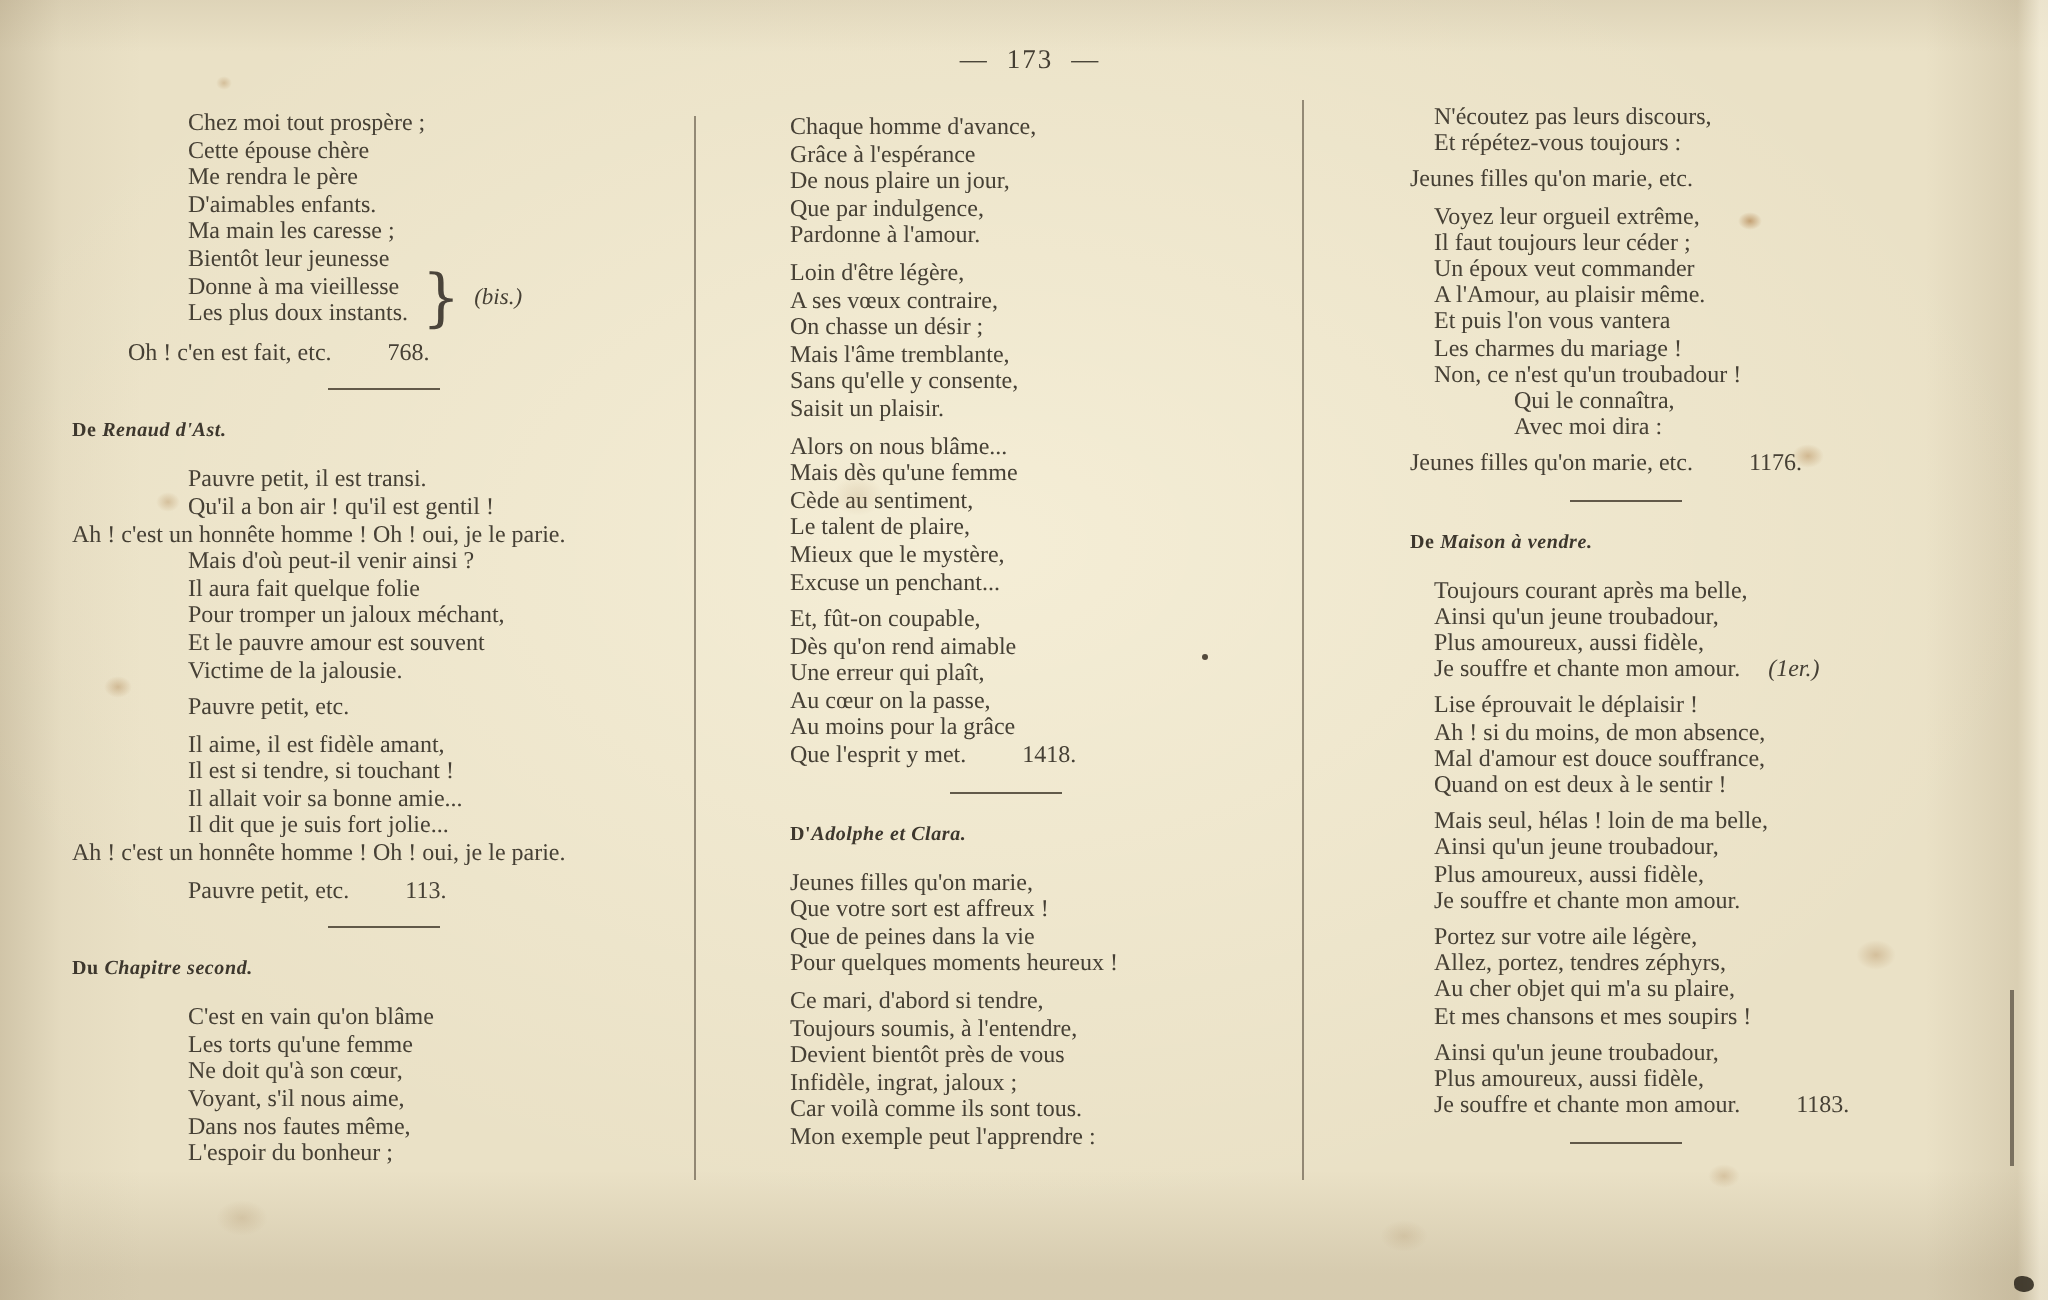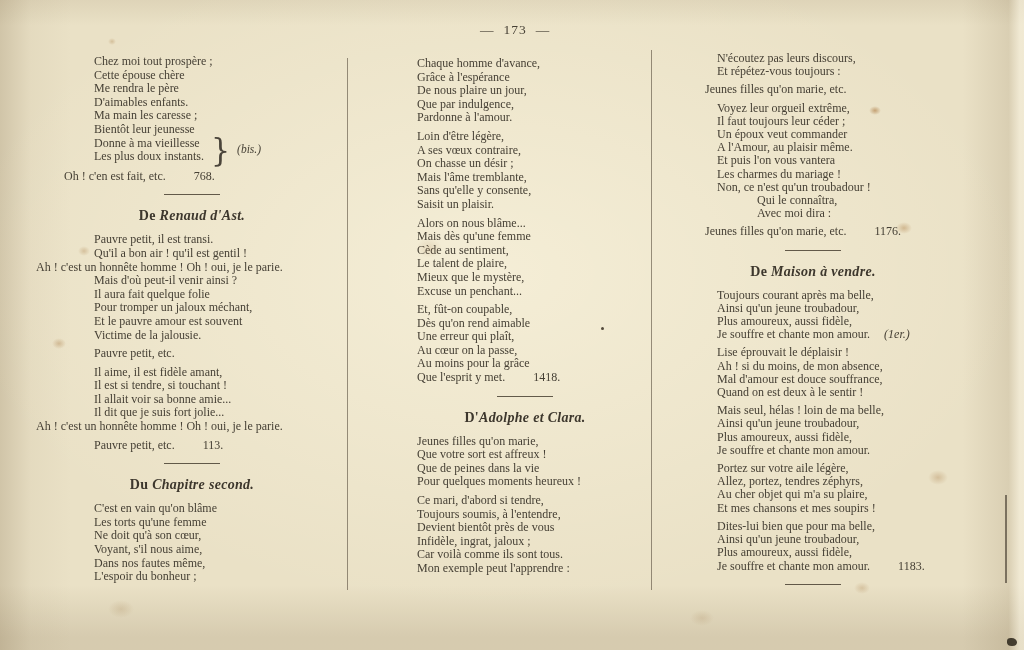--- a/index.html
+++ b/index.html
@@ -13,35 +13,35 @@
       linear-gradient(to bottom, rgba(118,96,62,.10), rgba(118,96,62,0) 4%, rgba(118,96,62,0) 90%, rgba(110,88,55,.16) 98%),
       #eae1c6;
   }
   .page-number{
     position:absolute;top:22px;left:440px;width:150px;text-align:center;
     font-size:13.5px;letter-spacing:1px;color:#453f34;white-space:nowrap;
   }
   .page-number .dash{margin:0 9px;}
   .col{position:absolute;font-size:12px;line-height:13.6px;white-space:nowrap;}
   .col1{left:36px;top:55px;width:312px;}
-  .col2{left:417px;top:57px;width:216px;}
+  .col2{left:395px;top:57px;width:216px;}
   .col3{left:705px;top:52px;width:216px;line-height:13.2px;}
   .stanza{margin:0 0 5px 0;}
   .col1 .stanza{padding-left:58px;}
   .col3 .stanza{padding-left:12px;}
   .stanza.tight{margin-bottom:0;}
   .vline{position:relative;}
   .vline.hang{margin-left:-58px;}
   .col1 .vline.refrain{margin-left:-30px;}
   .col3 .vline.refrain{margin-left:-12px;}
   .vline.indent{margin-left:40px;}
   .num{margin-left:28px;}
   .note{margin-left:14px;font-style:italic;}
   .song-title{
-    font-size:14px;font-weight:700;text-align:center;margin:7px 0 9px 0;
+    font-size:10px;font-weight:700;margin:7px 0 9px 0;
     letter-spacing:.3px;color:#3d372d;line-height:17px;
   }
   .song-title .t-name{font-style:italic;}
   .rule{
     width:56px;margin:11px auto 12px auto;height:0;
     border-top:1.3px solid rgba(62,54,40,.8);
   }
   .braced{display:flex;align-items:center;margin:0 0 6px 0;padding-left:58px;}
   .braced .b-lines{white-space:nowrap;}
   .braced .brace{
@@ -221,21 +221,20 @@
       <div class="vline"><span>Plus amoureux, aussi fidèle,</span></div>
       <div class="vline"><span>Je souffre et chante mon amour.</span></div>
     </div>
     <div class="stanza">
       <div class="vline"><span>Portez sur votre aile légère,</span></div>
       <div class="vline"><span>Allez, portez, tendres zéphyrs,</span></div>
       <div class="vline"><span>Au cher objet qui m'a su plaire,</span></div>
       <div class="vline"><span>Et mes chansons et mes soupirs !</span></div>
     </div>
     <div class="stanza">
-      <div class="vline"><span>Dites-lui bien que pour ma belle,</span></div>
       <div class="vline"><span>Ainsi qu'un jeune troubadour,</span></div>
       <div class="vline"><span>Plus amoureux, aussi fidèle,</span></div>
       <div class="vline"><span>Je souffre et chante mon amour.</span><span class="num">1183.</span></div>
     </div>
     <div class="rule"></div>
   </div>
 
 <div class="divider d1"></div>
 <div class="divider d2"></div>
 

